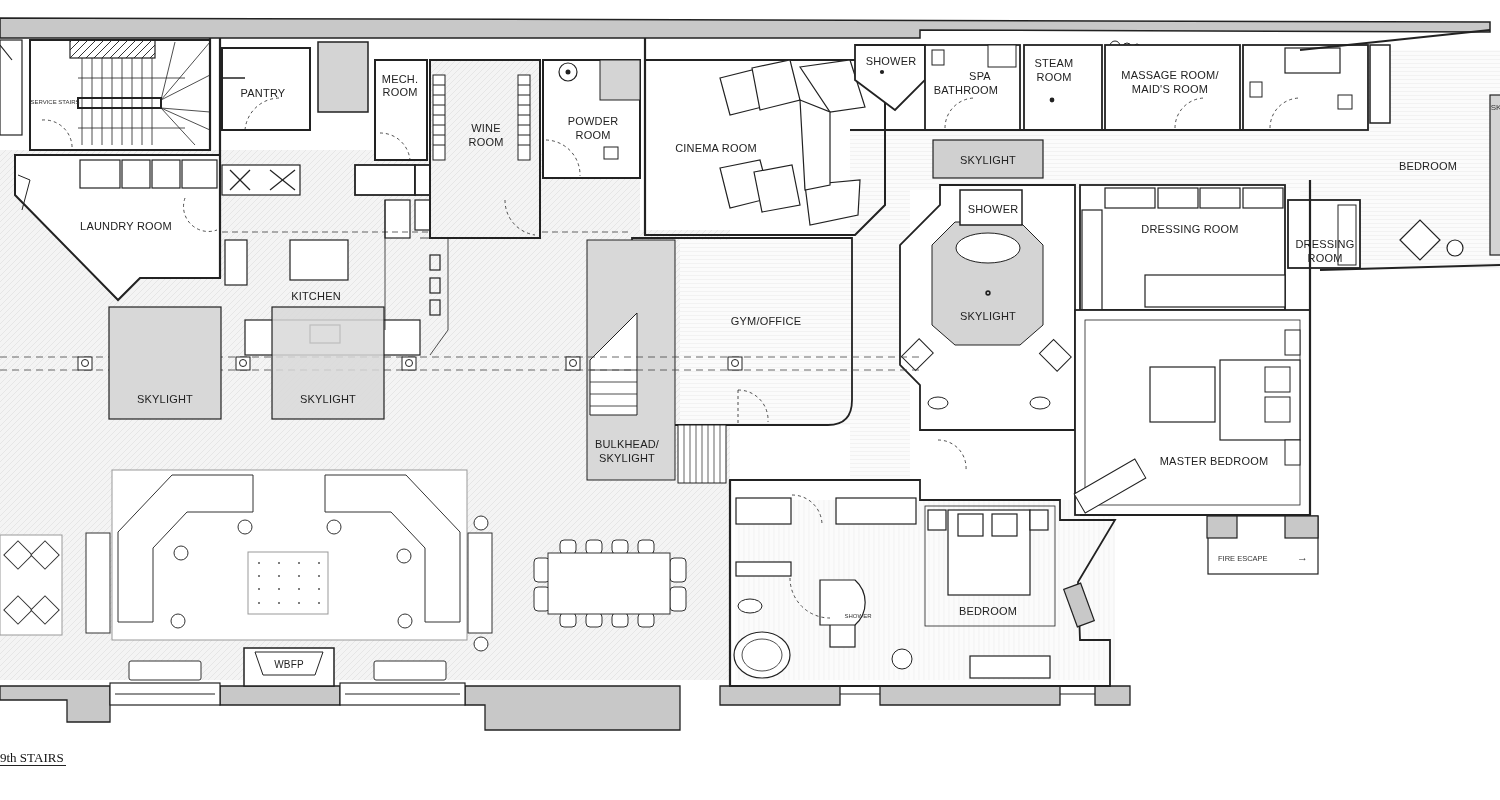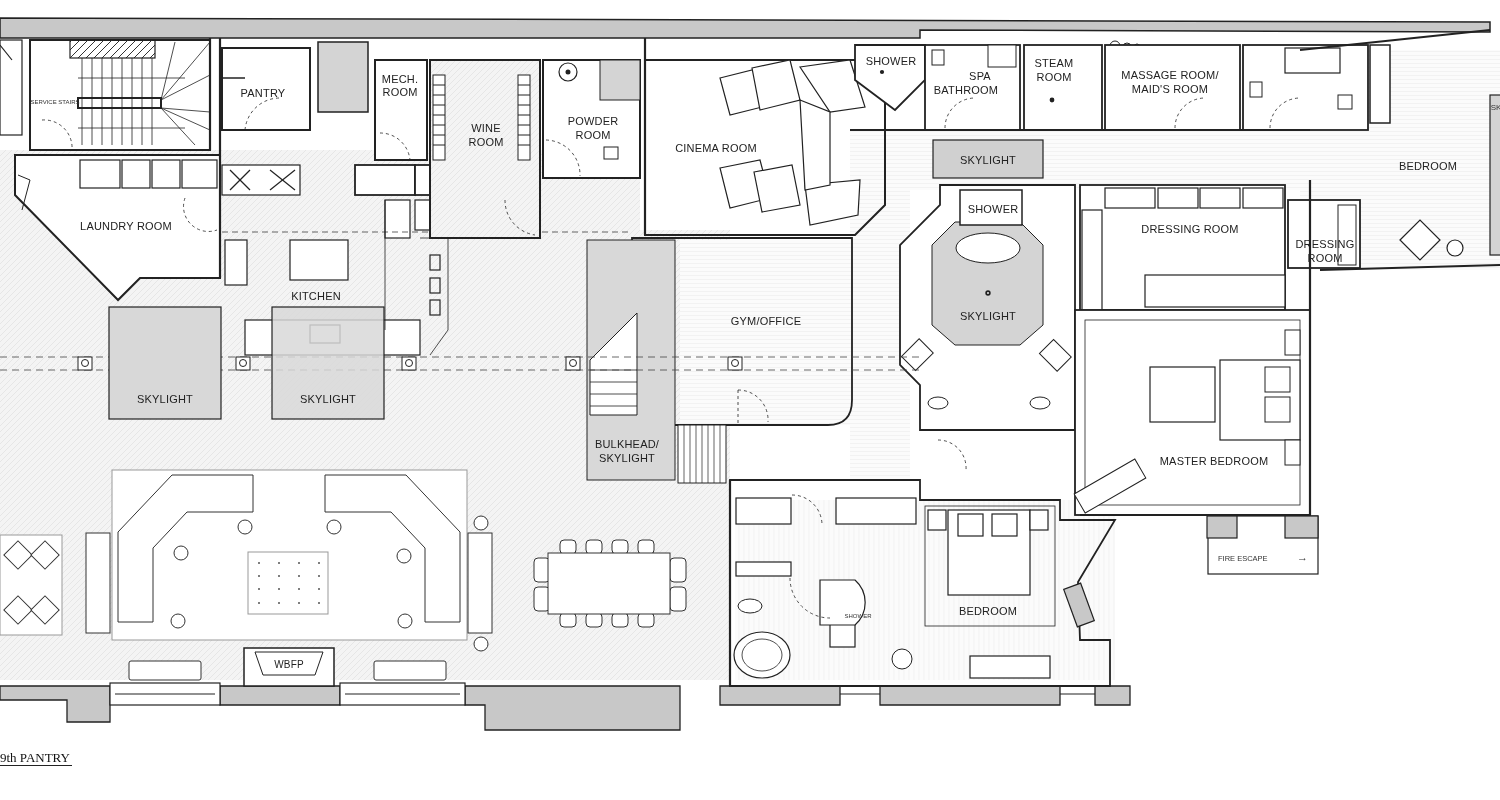--- a/index.html
+++ b/index.html
@@ -434,13 +434,13 @@
     <line x1="210" y1="38" x2="210" y2="150"></line>
     <line x1="220" y1="38" x2="220" y2="278"></line>
     <line x1="645" y1="38" x2="645" y2="235"></line>
     <line x1="730" y1="480" x2="730" y2="686"></line>
     <line x1="850" y1="130" x2="1310" y2="130"></line>
     <line x1="1310" y1="180" x2="1310" y2="515"></line>
     <line x1="1080" y1="515" x2="1310" y2="515"></line>
   </g>
 </svg>
 
-<div class="floor-title">9th PANTRY</div>
+<div class="floor-title">9th STAIRS</div>
 
 </body></html>

